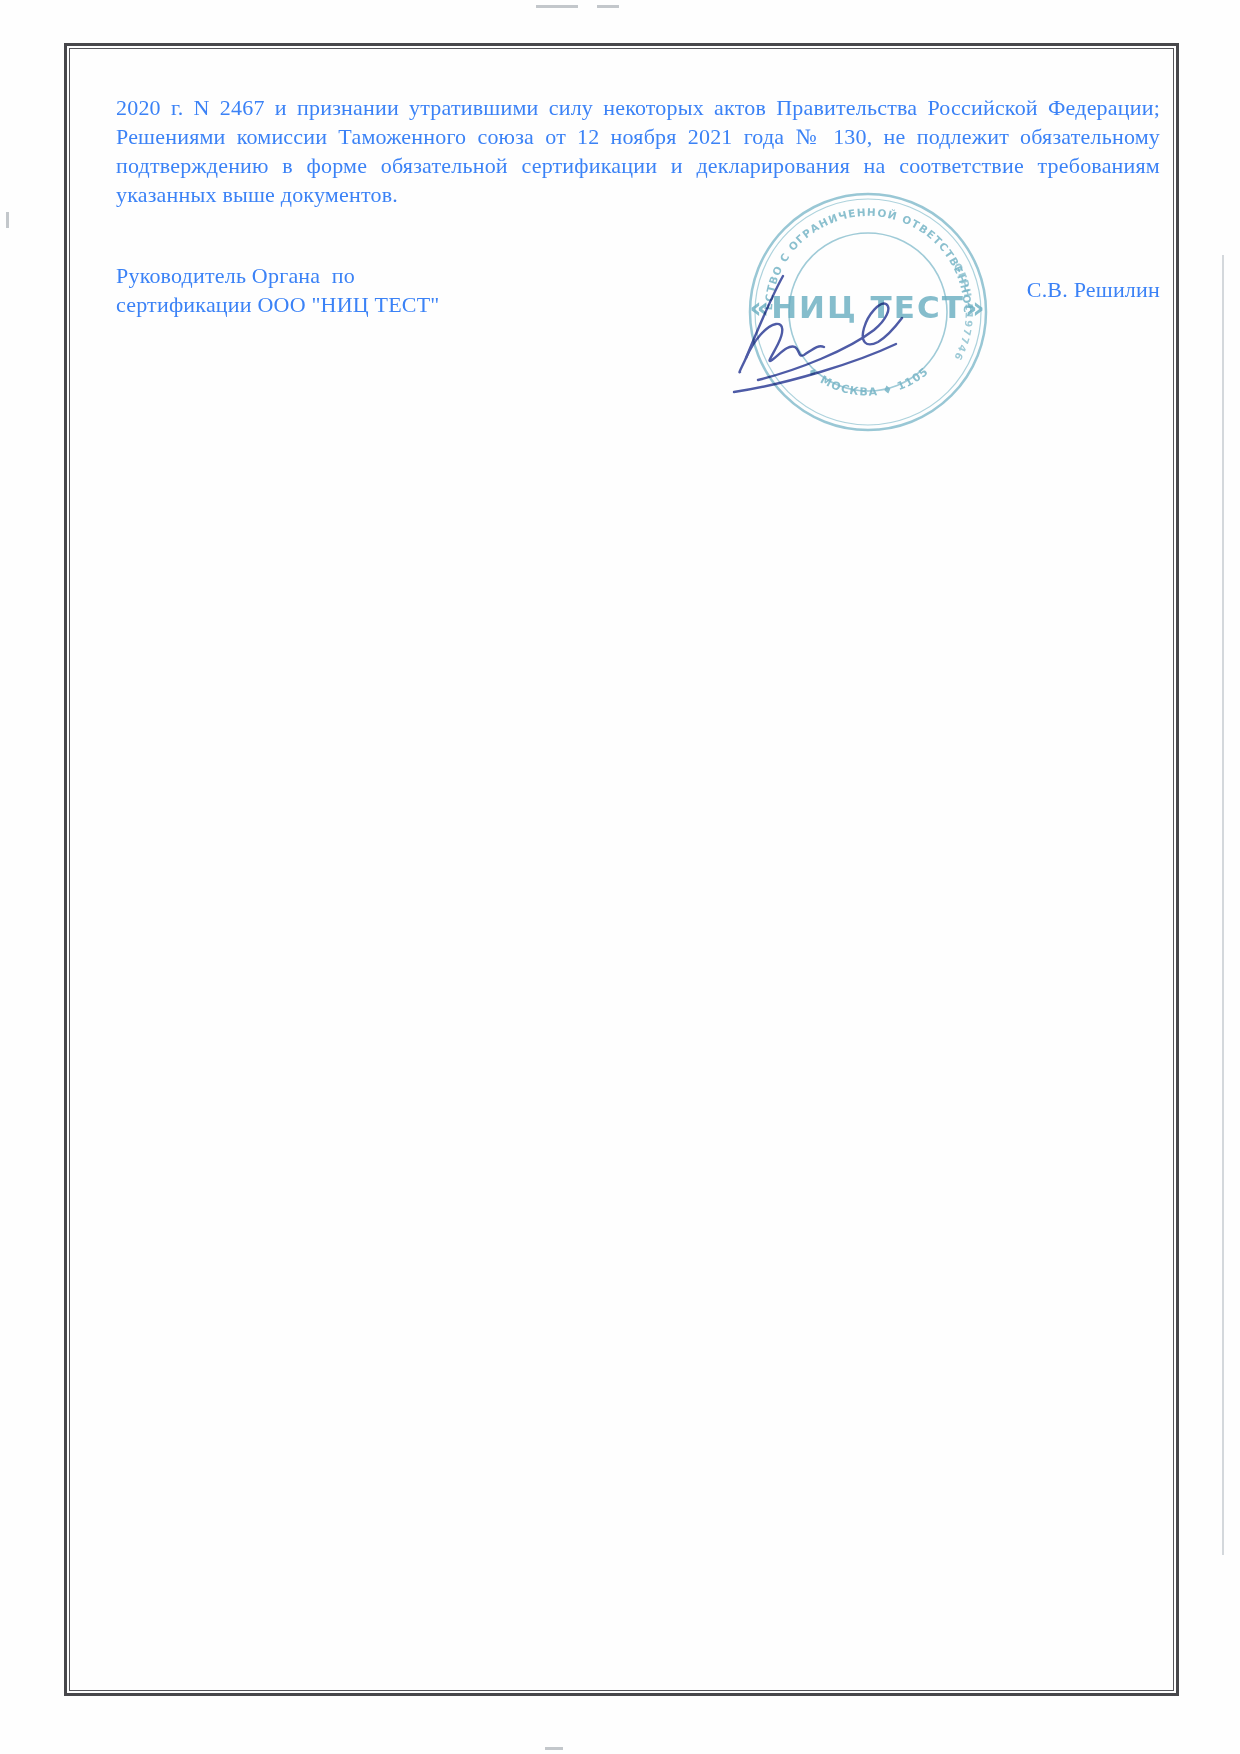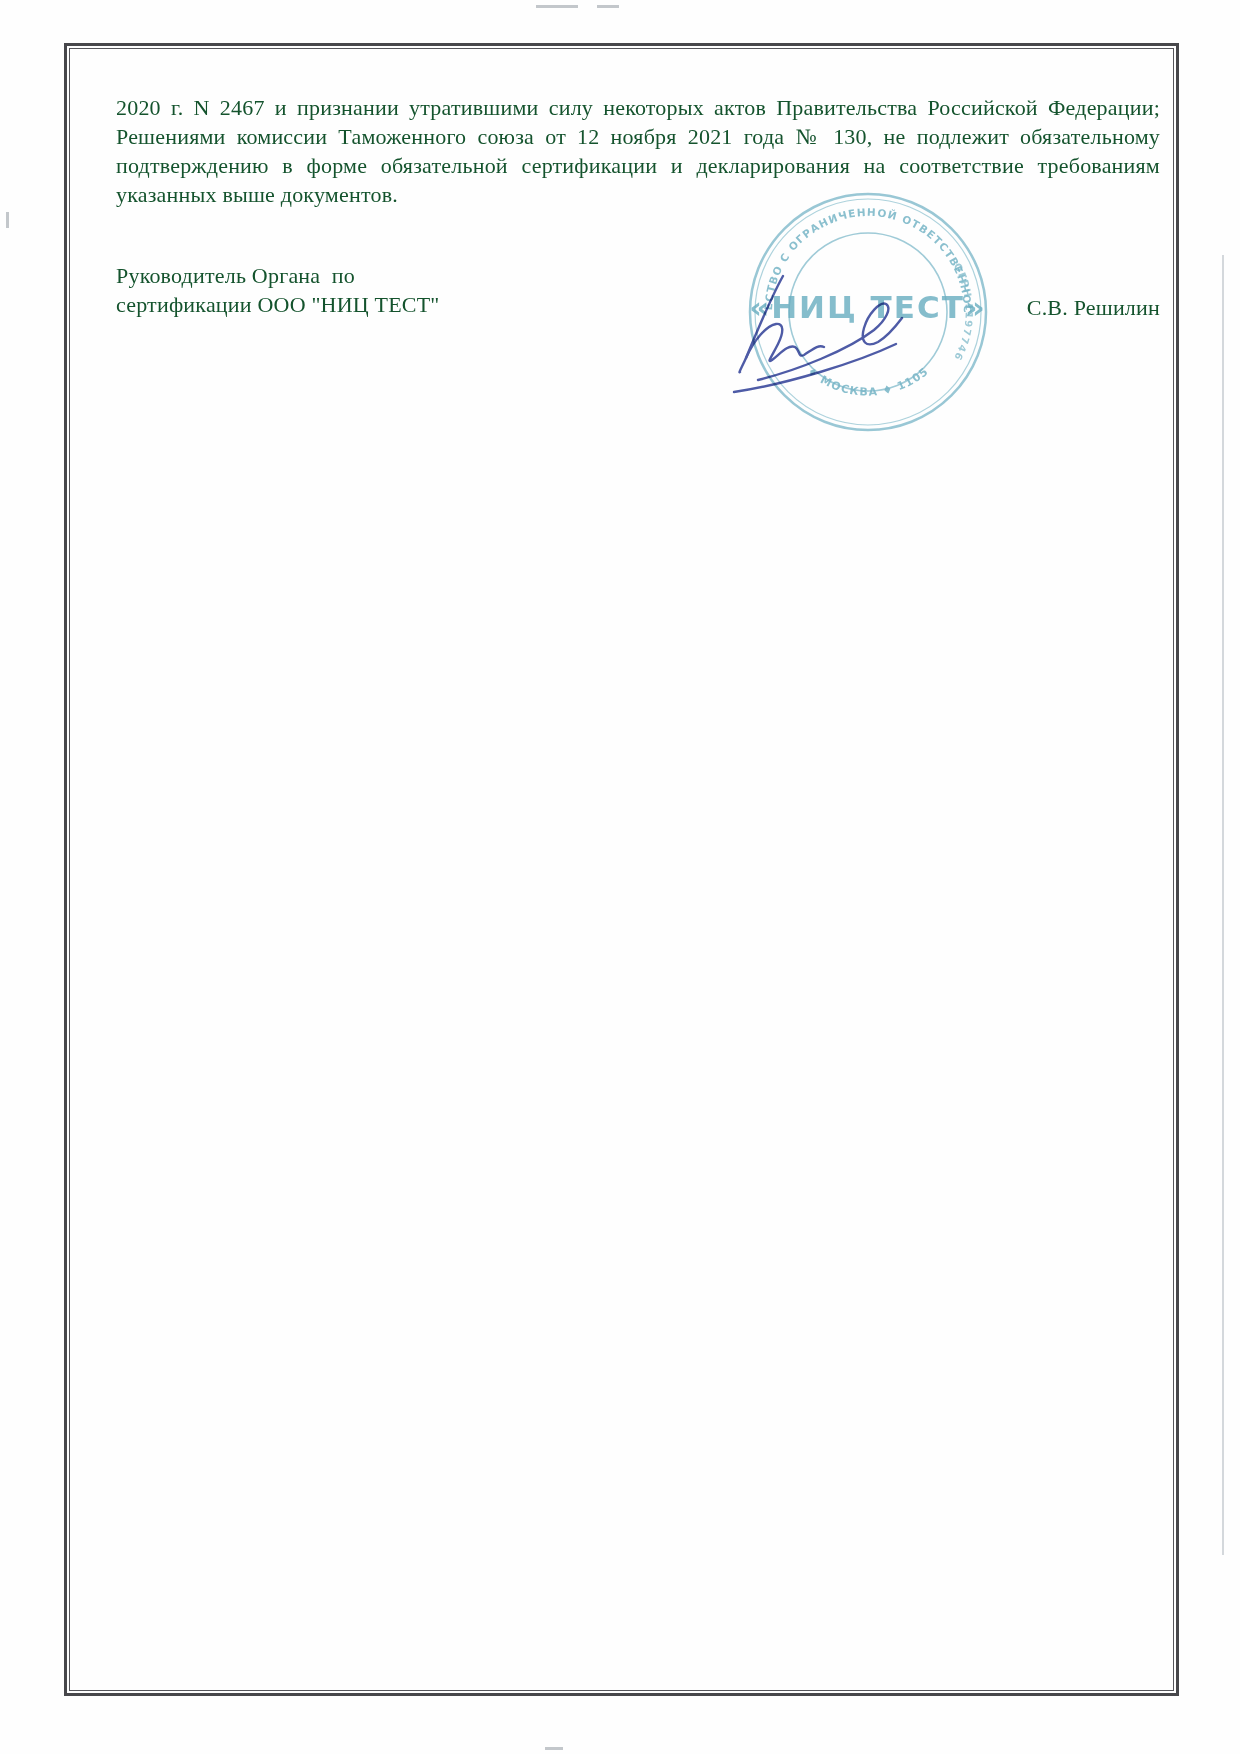--- a/index.html
+++ b/index.html
@@ -2,21 +2,21 @@
 <html lang="ru"><head>
 <meta charset="utf-8">
 <style>
   html,body{margin:0;padding:0;background:#ffffff;}
   .page{
     position:relative;
     width:1240px;height:1754px;
     background:#fefefe;
     overflow:hidden;
     font-family:"Liberation Serif", serif;
-    color:#14532d;
+    color:#3b82f6;
   }
   
   .frame-outer{
     position:absolute;left:64px;top:43px;width:1115px;height:1653px;
     border:3px solid #47474b;
     box-sizing:border-box;
   }
   .frame-inner{
     position:absolute;left:2px;top:2px;right:2px;bottom:2px;
     border:1px solid #55555a;
@@ -30,21 +30,21 @@
   .para{margin:0;}
   .para.indent{text-indent:40px;}
   .sig-block{
     position:relative;
     margin-top:52px;
     height:90px;
     text-align:left;
   }
   .sig-role{white-space:pre-wrap;}
   .sig-name{
-    position:absolute;right:0;top:32px;
+    position:absolute;right:0;top:14px;
     font-size:22px;
   }
   
   .stamp{
     position:absolute;left:742px;top:186px;width:252px;height:252px;
     mix-blend-mode:multiply;
     opacity:0.85;
   }
   
   .autograph{

